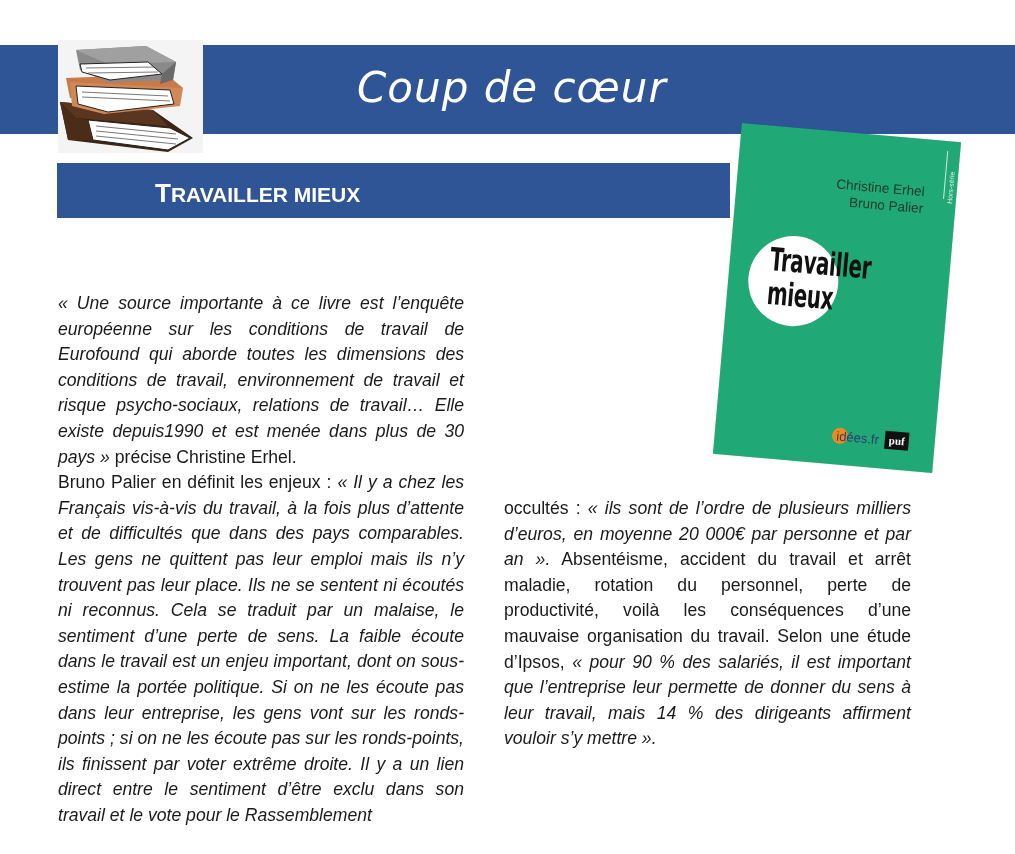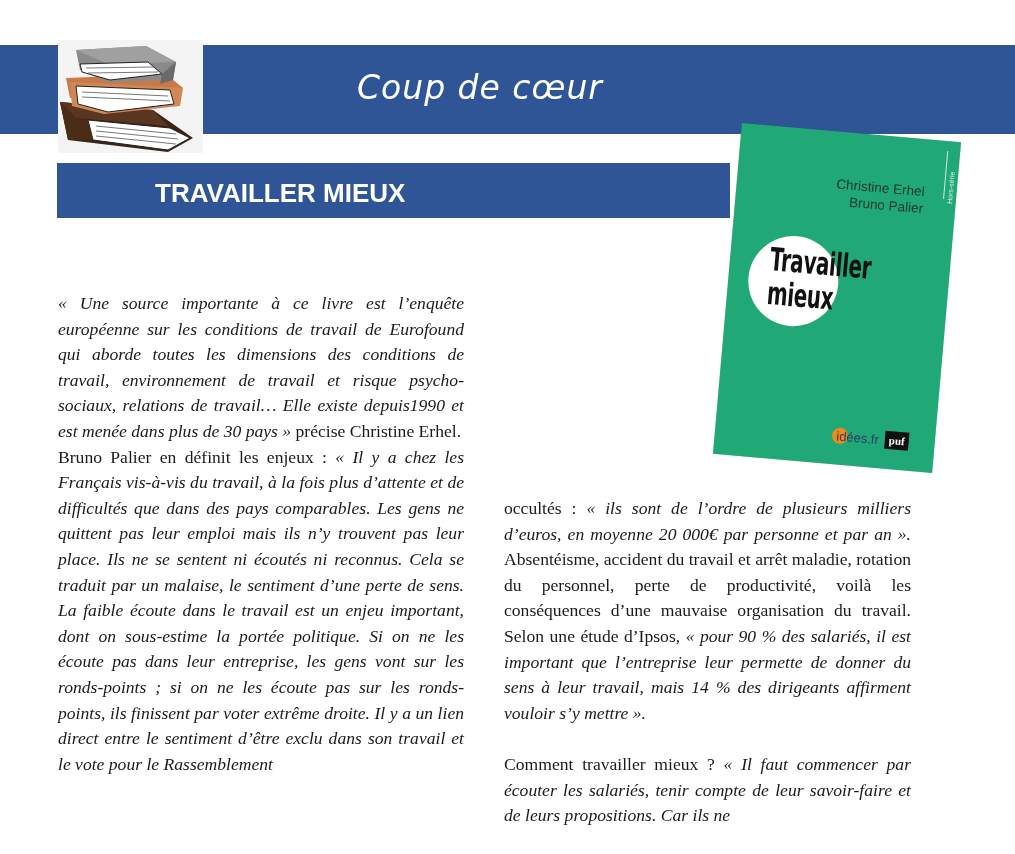--- a/index.html
+++ b/index.html
@@ -1,37 +1,37 @@
 <!DOCTYPE html>
 <html><head>
 <meta charset="utf-8">
 <style>
   html, body { margin:0; padding:0; }
   body { width:1015px; height:854px; background:#ffffff; position:relative; overflow:hidden; font-family:"Liberation Sans", sans-serif; color:#1a1a1a; }
   .top-banner { position:absolute; left:0; top:45px; width:1015px; height:89px; background:#2f5597; }
-  .top-banner-title { position:absolute; left:357px; top:62px; color:#ffffff; font-family:"DejaVu Sans", sans-serif; font-style:italic; font-size:33px; letter-spacing:1px; line-height:52px; white-space:nowrap; }
+  .top-banner-title { position:absolute; left:357px; top:62px; color:#ffffff; font-family:"DejaVu Sans", sans-serif; font-style:italic; font-size:42px; letter-spacing:1px; line-height:52px; white-space:nowrap; }
   .books-image { position:absolute; left:58px; top:40px; width:145px; height:113px; background:#f4f4f4; }
   .title-bar { position:absolute; left:57px; top:163px; width:673px; height:55px; background:#2f5597; }
   .title-text { position:absolute; left:155px; top:178px; color:#ffffff; font-family:"Liberation Sans", sans-serif; font-weight:bold; font-size:24px; line-height:30px; white-space:nowrap; }
   .title-text .big { font-size:26px; }
-  .title-text .small { font-size:26px;margin-top:41px; }
+  .title-text .small { font-size:21px;margin-top:41px; }
 
   .cover { position:absolute; left:727px; top:132px; width:220px; height:332px; background:#21a877; transform:rotate(5deg); transform-origin:center center; box-shadow:0 0 1px rgba(0,0,0,0.2); }
   .cover-authors { position:absolute; right:32px; top:44px; text-align:right; font-size:13.5px; line-height:17px; color:#1b3a2a; font-family:"Liberation Sans", sans-serif; }
   .cover-series { position:absolute; right:12px; top:10px; width:1px; height:48px; background:#cfe9dc; }
   .cover-series-text { position:absolute; right:10px; top:30px; font-size:7px; color:#e0f3ea; transform:rotate(-90deg); transform-origin:right top; white-space:nowrap; }
   .cover-circle { position:absolute; left:20px; top:108px; width:90px; height:90px; border-radius:50%; background:#ffffff; }
   .cover-title { position:absolute; left:40px; top:116px; font-family:"DejaVu Sans", sans-serif; font-weight:bold; font-size:32px; line-height:34px; color:#111111; transform:scaleX(0.62); transform-origin:left top; white-space:nowrap; letter-spacing:-0.5px; }
   .cover-logos { position:absolute; right:26px; bottom:20px; display:flex; align-items:center; gap:6px; }
   .logo-idees { font-size:13px; color:#2a3f6b; position:relative; padding-left:2px; }
   .logo-idees .dot { position:absolute; left:-2px; top:-1px; width:16px; height:16px; border-radius:50%; background:#f08a1c; z-index:0; }
   .logo-idees span.t { position:relative; z-index:1; }
   .logo-puf { background:#111; color:#fff; font-family:"Liberation Serif", serif; font-weight:bold; font-size:11px; padding:3px 4px; }
 
-  .col { position:absolute; font-family:Liberation Serif, serif; font-size:17.6px; line-height:25.6px; color:#1a1a1a; text-align:justify; }
+  .col { position:absolute; font-family:Liberation Sans, sans-serif; font-size:17.6px; line-height:25.6px; color:#1a1a1a; text-align:justify; }
   .col-left { left:58px; top:291px; width:406px; }
   .col-right { left:504px; top:496px; width:407px; }
   .col p { margin:0; }
   .col i { font-style:italic; }
   .gap { height:25.6px; }
 </style>
 </head>
 <body>
 
 <div class="top-banner"></div>
@@ -85,14 +85,13 @@
 </div>
 
 <div class="col col-left">
   <p><i>« Une source importante à ce livre est l’enquête européenne sur les conditions de travail de Eurofound qui aborde toutes les dimensions des conditions de travail, environnement de travail et risque psycho-sociaux, relations de travail… Elle existe depuis1990 et est menée dans plus de 30 pays »</i><span> précise Christine Erhel.</span></p>
   <p><span>Bruno Palier en définit les enjeux : </span><i>« Il y a chez les Français vis-à-vis du travail, à la fois plus d’attente et de difficultés que dans des pays comparables. Les gens ne quittent pas leur emploi mais ils n’y trouvent pas leur place. Ils ne se sentent ni écoutés ni reconnus. Cela se traduit par un malaise, le sentiment d’une perte de sens. La faible écoute dans le travail est un enjeu important, dont on sous-estime la portée politique. Si on ne les écoute pas dans leur entreprise, les gens vont sur les ronds-points ; si on ne les écoute pas sur les ronds-points, ils finissent par voter extrême droite. Il y a un lien direct entre le sentiment d’être exclu dans son travail et le vote pour le Rassemblement</i></p>
 </div>
 
 <div class="col col-right">
   <p><span>occultés : </span><i>« ils sont de l’ordre de plusieurs milliers d’euros, en moyenne 20 000€ par personne et par an ».</i><span>  Absentéisme, accident du travail et arrêt maladie, rotation du personnel, perte de productivité, voilà les conséquences d’une mauvaise organisation du travail. Selon une étude d’Ipsos, </span><i>« pour 90 % des salariés, il est important que l’entreprise leur permette de donner du sens à leur travail, mais 14 % des dirigeants affirment vouloir s’y mettre ».</i></p>
   <div class="gap"></div>
-  <p><span>Comment travailler mieux ? </span><i>« Il faut commencer par écouter les salariés, tenir compte de leur savoir-faire et de leurs propositions. Car ils ne</i></p>
 </div>
 
 </body></html>

